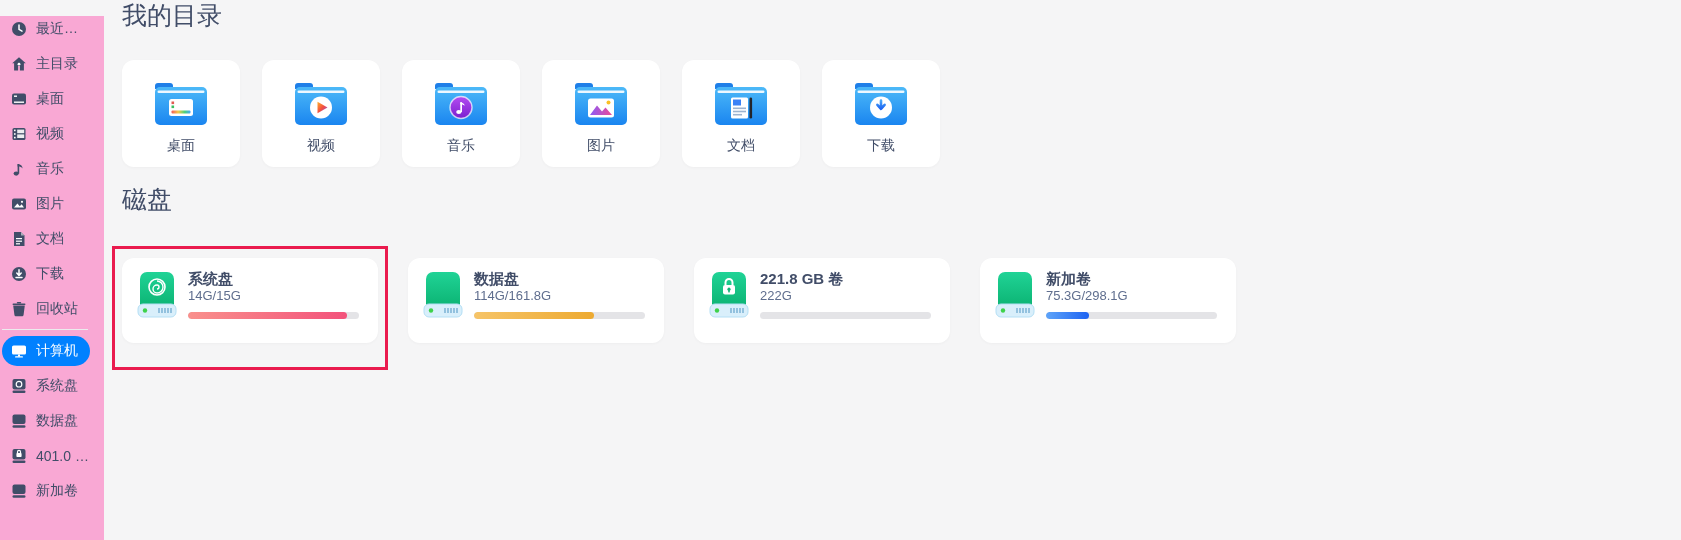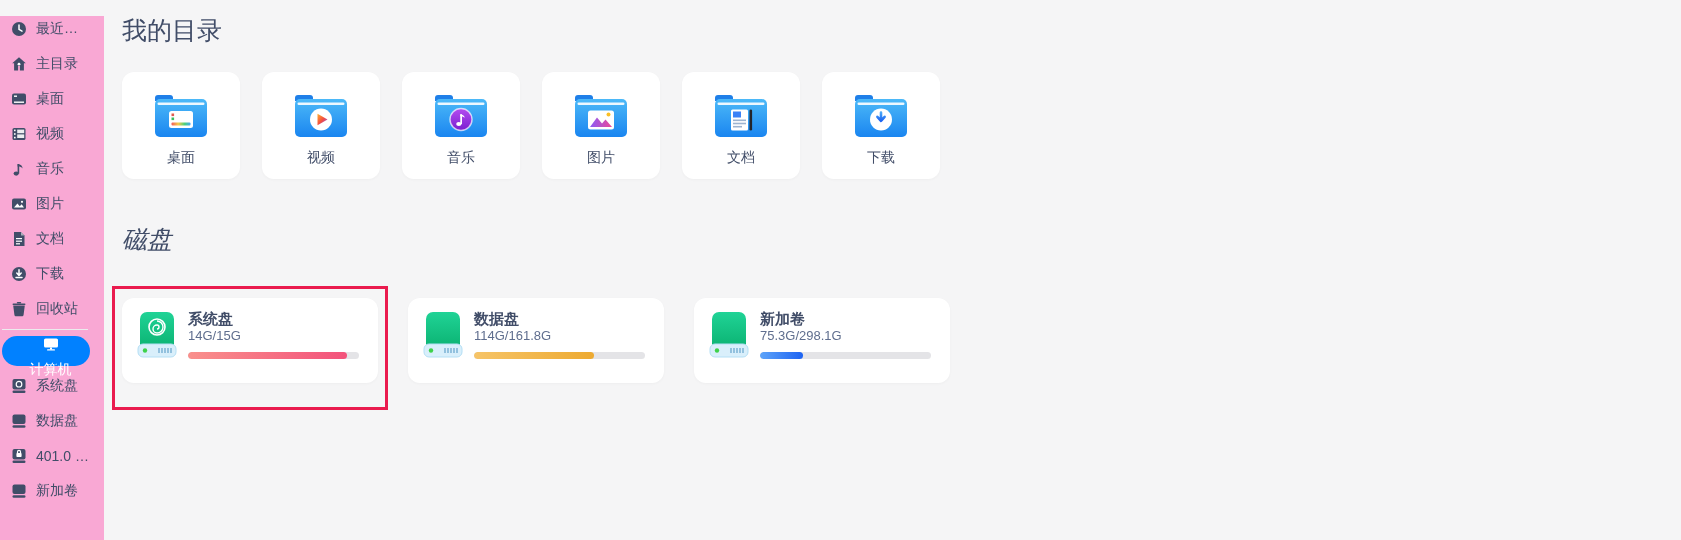--- a/index.html
+++ b/index.html
@@ -9,32 +9,32 @@
 
   
   .sidebar { position:absolute; left:0; top:0; width:104px; height:540px;
     background:#f9a8d4; padding-top:0; z-index:5;margin-top:16px; }
   .sb-item { height:30px; margin:0 14px 5px 2px; display:flex; align-items:center;
     gap:9px; padding-left:9px; border-radius:15px; font-size:14px; color:#414d68;
     cursor:default; white-space:nowrap; }
   .sb-item:first-child { margin-top:-2px; }
   .sb-item svg { width:16px; height:16px; flex:0 0 16px; }
   .sb-item .ic { fill:#414d68; }
-  .sb-item.selected { background:#0181ff; color:#ffffff;flex-direction:column; }
+  .sb-item.selected { background:#0181ff; color:#ffffff; }
   .sb-item.selected .ic { fill:#ffffff; }
   .sb-sep { height:1px; background:#ececee; margin:2px 16px 6px 2px; }
   .sb-bottom-sep { position:absolute; left:2px; right:16px; top:529px; height:1px;
     background:#ececee; }
 
   
   .main { position:absolute; left:104px; top:0; right:0; height:540px;
     padding-left:18px; }
   .section-title { font-size:25px; line-height:32px; font-weight:500; color:#414d68; }
-  .title-dirs { margin-top:14px; }
-  .title-disks { margin-top:44px;font-style:italic; }
+  .title-dirs { margin-top:2px;font-family:Liberation Mono, monospace; }
+  .title-disks { margin-top:16px; }
 
   .folder-row { display:flex; gap:22px; margin-top:26px; }
   .folder-card { width:118px; height:107px; background:#ffffff; border-radius:12px;
     display:flex; flex-direction:column; align-items:center;
     box-shadow:0 1px 3px rgba(0,0,0,0.03); }
   .folder-card svg { width:58px; height:48px; margin-top:20px; }
   .folder-label { margin-top:9px; font-size:14px; color:#414d68; }
 
   .disk-row { display:flex; gap:30px; margin-top:43px; position:relative; }
   .disk-card { width:256px; height:85px; background:#ffffff; border-radius:12px;
@@ -346,20 +346,41 @@
       </svg>
       <div class="disk-info">
         <div class="disk-name">数据盘</div>
         <div class="disk-usage">114G/161.8G</div>
         <div class="disk-bar">
           <div class="disk-bar-fill" style="width: 70%; background: linear-gradient(90deg, rgb(246, 196, 104), rgb(237, 170, 49));"></div>
         </div>
       </div>
     </div>
 
+    <div class="disk-card">
+      <svg class="drive" viewBox="0 0 40 46">
+        <rect x="3" y="0" width="34" height="40" rx="7" fill="url(#driveG)"></rect>
+        <rect x="14" y="13" width="12" height="9.5" rx="2" fill="#ffffff"></rect>
+        <path d="M16.5 13v-2.6a3.5 3.5 0 0 1 7 0V13" fill="none" stroke="#ffffff" stroke-width="2"></path>
+        <circle cx="20" cy="17.2" r="1.6" fill="#12b377"></circle>
+        <rect x="19.2" y="17.8" width="1.6" height="2.6" fill="#12b377"></rect>
+        <rect x="1" y="32" width="38" height="13" rx="5" fill="#d9effb" stroke="#b4dff5"></rect>
+        <circle cx="8" cy="38.5" r="2.2" fill="#3ed24b"></circle>
+        <g stroke="#6ea9cf" stroke-width="1.3">
+          <path d="M22 36v5M25 36v5M28 36v5M31 36v5M34 36v5"></path>
+        </g>
+      </svg>
+      <div class="disk-info">
+        <div class="disk-name">221.8 GB 卷</div>
+        <div class="disk-usage">222G</div>
+        <div class="disk-bar">
+          <div class="disk-bar-fill" style="width: 0%; background: linear-gradient(90deg, rgb(228, 228, 231), rgb(228, 228, 231));"></div>
+        </div>
+      </div>
+    </div>
 
     <div class="disk-card">
       <svg class="drive" viewBox="0 0 40 46">
         <rect x="3" y="0" width="34" height="40" rx="7" fill="url(#driveG)"></rect>
         <rect x="1" y="32" width="38" height="13" rx="5" fill="#d9effb" stroke="#b4dff5"></rect>
         <circle cx="8" cy="38.5" r="2.2" fill="#3ed24b"></circle>
         <g stroke="#6ea9cf" stroke-width="1.3">
           <path d="M22 36v5M25 36v5M28 36v5M31 36v5M34 36v5"></path>
         </g>
       </svg>

